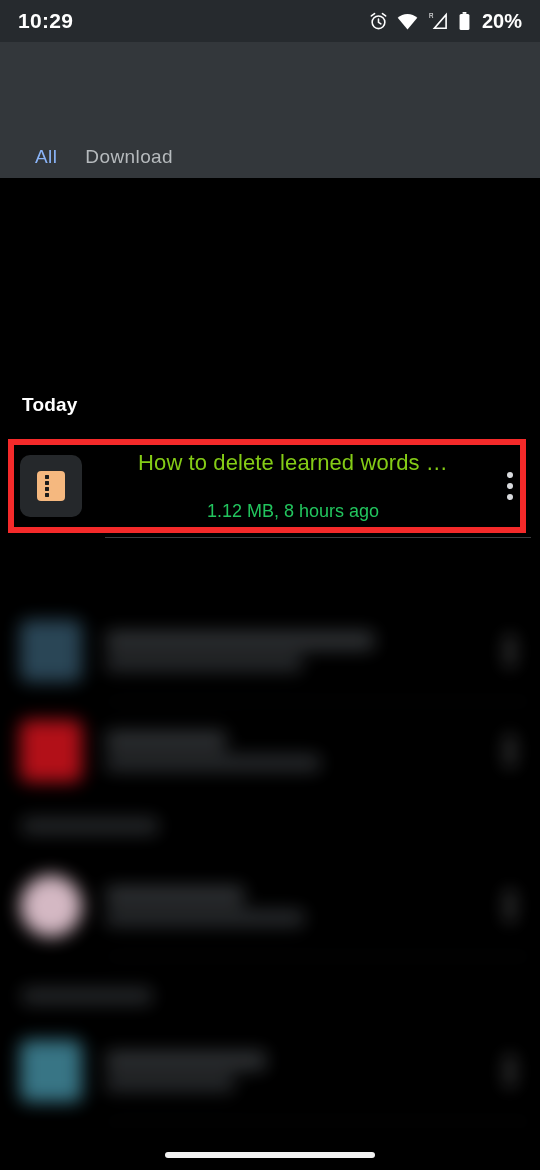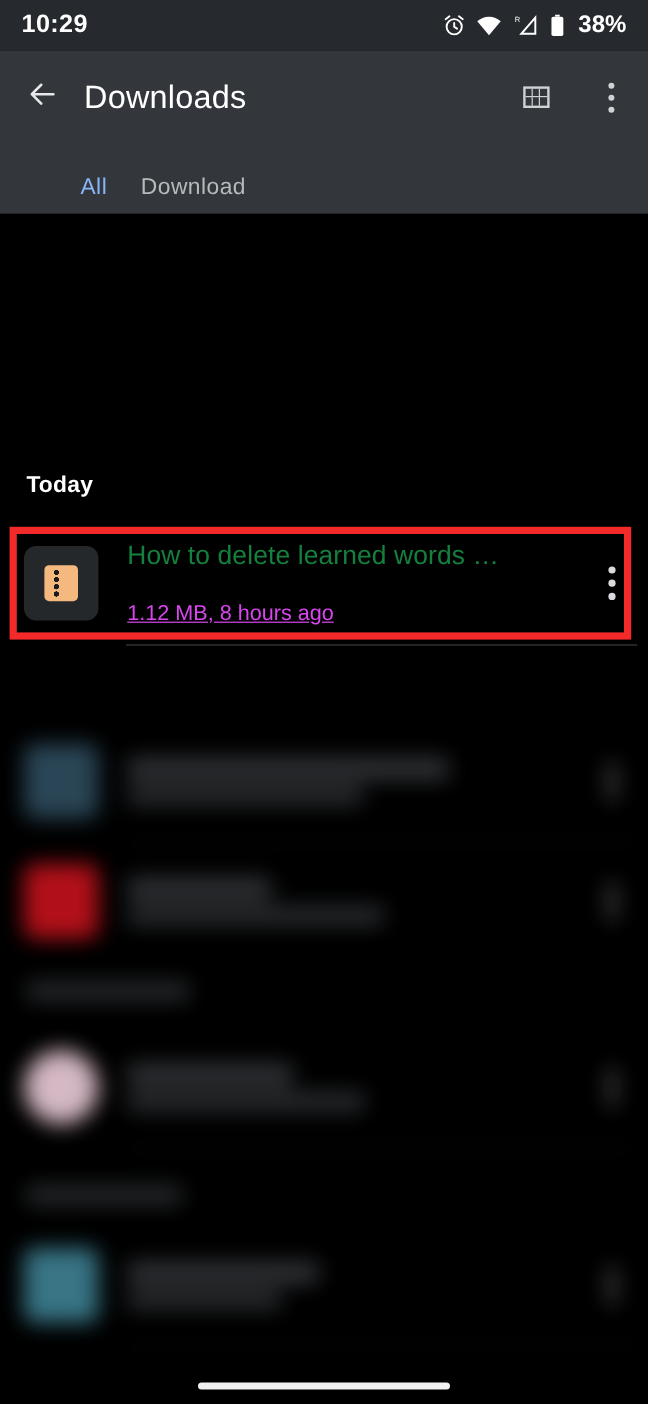--- a/index.html
+++ b/index.html
@@ -2,21 +2,21 @@
 <html><head>
 <meta charset="utf-8">
 <style>
   * { margin:0; padding:0; box-sizing:border-box; }
   html, body {
     width:540px; height:1170px;
     background:#000;
     font-family:"Liberation Sans", sans-serif;
     overflow:hidden;
   }
-  #screen { position:relative; width:540px; height:1170px; background:#000; overflow:hidden; }
+  #screen { position:relative; width:540px; height:1170px; background:#000; overflow:hidden;text-align:center; }
 
   
   .statusbar {
     position:absolute; top:0; left:0; width:540px; height:42px;
     background:#262a2e; color:#fff;
     display:flex; align-items:center; justify-content:space-between;
     padding:0 18px;
   }
   .sb-time { font-size:21px; font-weight:700; letter-spacing:.3px; }
   .sb-icons { display:flex; align-items:center; gap:9px; }
@@ -46,21 +46,21 @@
   .grid-ic i { border-right:1.5px solid #cfd3d6; border-bottom:1.5px solid #cfd3d6; }
   .grid-ic i:nth-child(3n) { border-right:none; }
   .grid-ic i:nth-child(n+4) { border-bottom:none; }
 
   
   .dots { display:flex; flex-direction:column; gap:5px; align-items:center; }
   .dots b { display:block; width:5px; height:5px; border-radius:50%; background:#cfd3d6; }
   .dots.row-dots b { width:6px; height:6px; background:#d8dadd; }
 
   
-  .tabs { position:absolute; top:92px; left:0; width:540px; height:56px; display:flex;padding-left:32px; }
+  .tabs { position:absolute; top:92px; left:0; width:540px; height:56px; display:flex; }
   .tab {
     position:relative; height:56px; display:flex; align-items:flex-start;
     padding:12px 0 0 0; font-size:19px; letter-spacing:.4px;
   }
   .tab:nth-child(1) { margin-left:35px; }
   .tab:nth-child(2) { margin-left:50px; }
   .tab.active { color:#8ab4f8; }
   .tab.inactive { color:#b6babd;margin-left:28px; }
   .tab-ind {
     position:absolute; bottom:2px; left:0; width:100%; height:5px;
@@ -97,24 +97,24 @@
     content:""; position:absolute; left:7px; top:3px;
     width:6px; height:24px;
     background:
       radial-gradient(circle at 3px 3px, #1b1b1b 2.1px, transparent 2.3px),
       radial-gradient(circle at 3px 9px, #1b1b1b 2.1px, transparent 2.3px),
       radial-gradient(circle at 3px 15px, #1b1b1b 2.1px, transparent 2.3px),
       radial-gradient(circle at 3px 21px, #1b1b1b 2.1px, transparent 2.3px);
   }
   .row-text { flex:1; margin-left:24px; min-width:0; }
   .row-title {
-    color:#15803d; font-size:22px; letter-spacing:.1px;
+    color:#84cc16; font-size:22px; letter-spacing:.1px;
     white-space:nowrap; overflow:hidden; line-height:30px;
   }
-  .row-sub { color:#d946ef; font-size:18px; line-height:28px; margin-top:19px;text-decoration:underline; }
+  .row-sub { color:#22c55e; font-size:18px; line-height:28px; margin-top:19px; }
   .row-menu { width:60px; height:96px; display:flex; align-items:center; justify-content:center; flex:none; }
 
   .divider {
     position:absolute; left:105px; width:426px; height:1px;
     background:#3a3d40;
   }
   #div-today { top:359px; }
 
   
   .highlight-box {
@@ -166,54 +166,25 @@
           <text x="2" y="7" font-size="7" fill="#fff" font-family="Liberation Sans, sans-serif">R</text>
           <path d="M21 3 L21 18 L8 18 Z" fill="none" stroke="#fff" stroke-width="1.8"></path>
         </svg>
       </span>
       <span class="sb-ic">
         <svg width="13" height="19" viewBox="0 0 12 20">
             <rect x="4" y="0" width="4" height="2" fill="#fff"></rect>
             <rect x="0.8" y="2" width="10.4" height="17" rx="1.6" fill="#fff"></rect>
           </svg>
       </span>
-      <span class="sb-pct">38%</span>
+      <span class="sb-pct">20%</span>
     </div>
   </div>
 
   <div class="appbar">
-    <div class="appbar-top">
-      <div class="back-btn">
-        <span>
-          <svg width="27" height="27" viewBox="0 0 24 24">
-              <path d="M20 12H4.5M11 5l-7 7 7 7" fill="none" stroke="#e6e8ea" stroke-width="1.9" stroke-linecap="round" stroke-linejoin="round"></path>
-            </svg>
-        </span>
-      </div>
-      <div class="appbar-title">Downloads</div>
-      <div class="appbar-actions">
-        <div class="icon-btn">
-          <span class="grid-ic">
-              <i></i>
-              <i></i>
-              <i></i>
-              <i></i>
-              <i></i>
-              <i></i>
-            </span>
-        </div>
-        <div class="icon-btn">
-          <span class="dots">
-              <b></b>
-              <b></b>
-              <b></b>
-            </span>
-        </div>
-      </div>
-    </div>
 
     <div class="tabs">
       <div class="tab active">
         <span>All</span>
         <span class="tab-ind"></span>
       </div>
       <div class="tab inactive">
         <span>Download</span>
       </div>
     </div>

